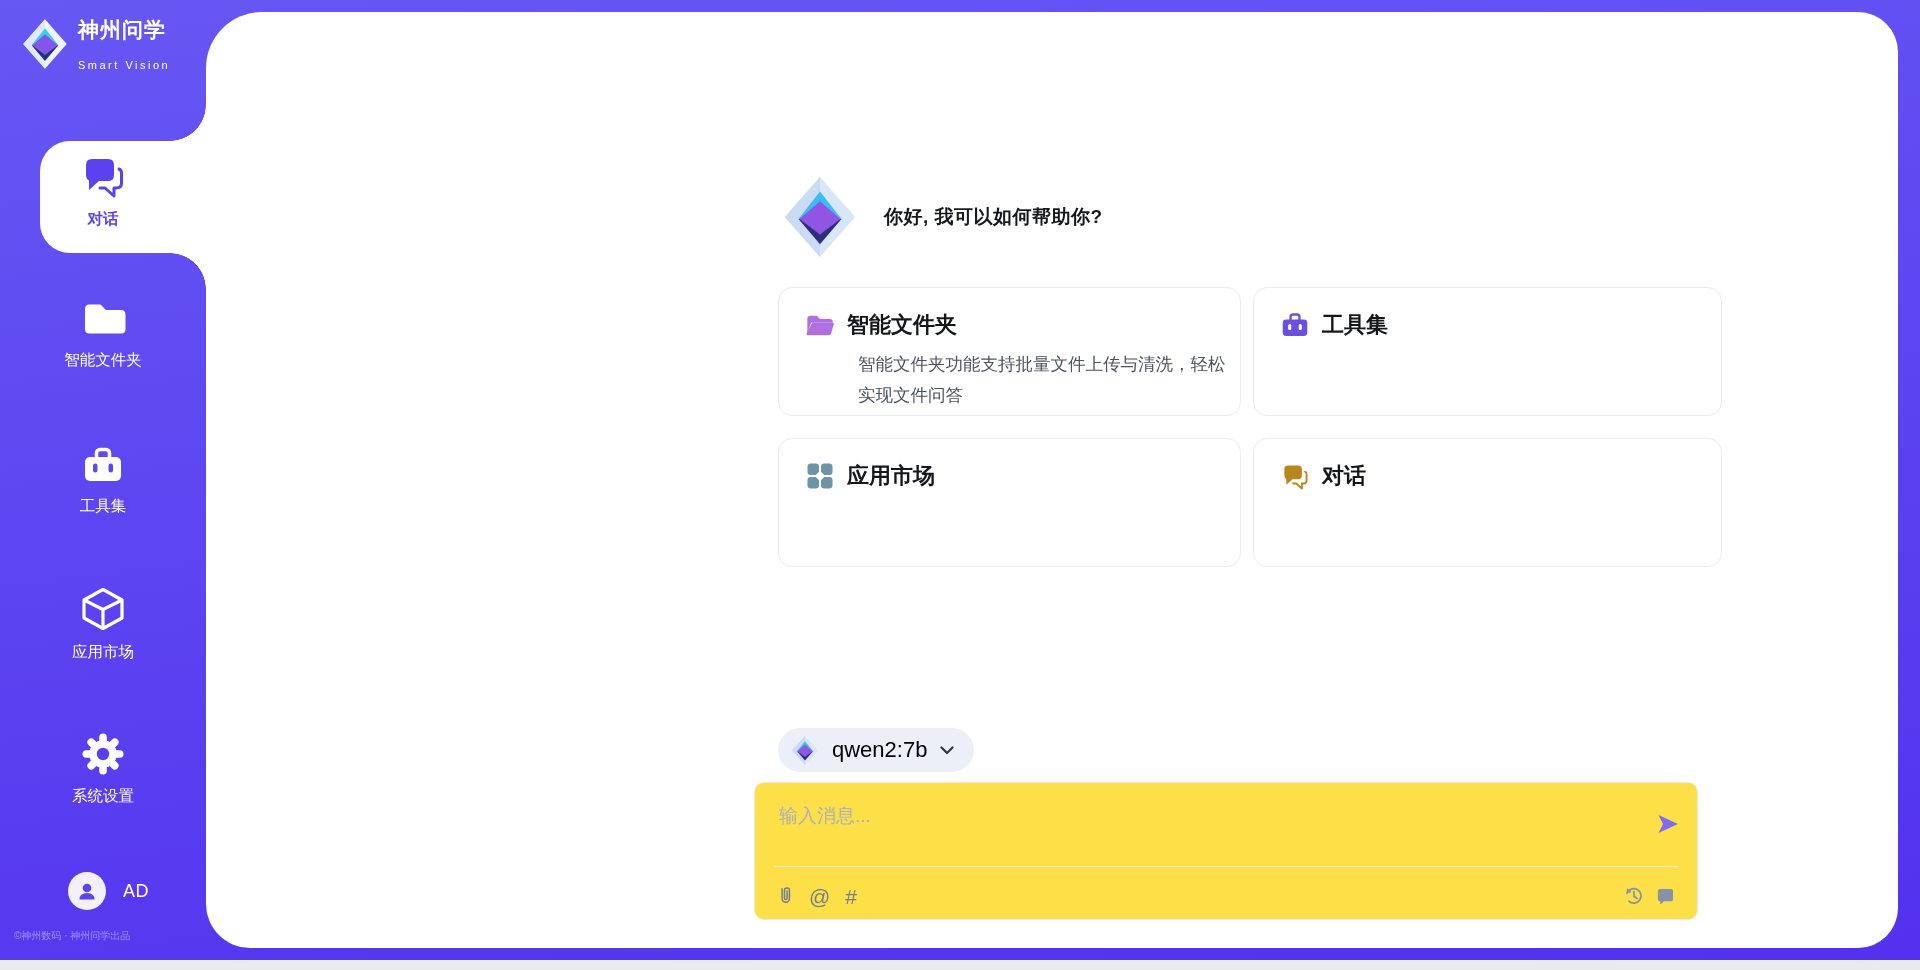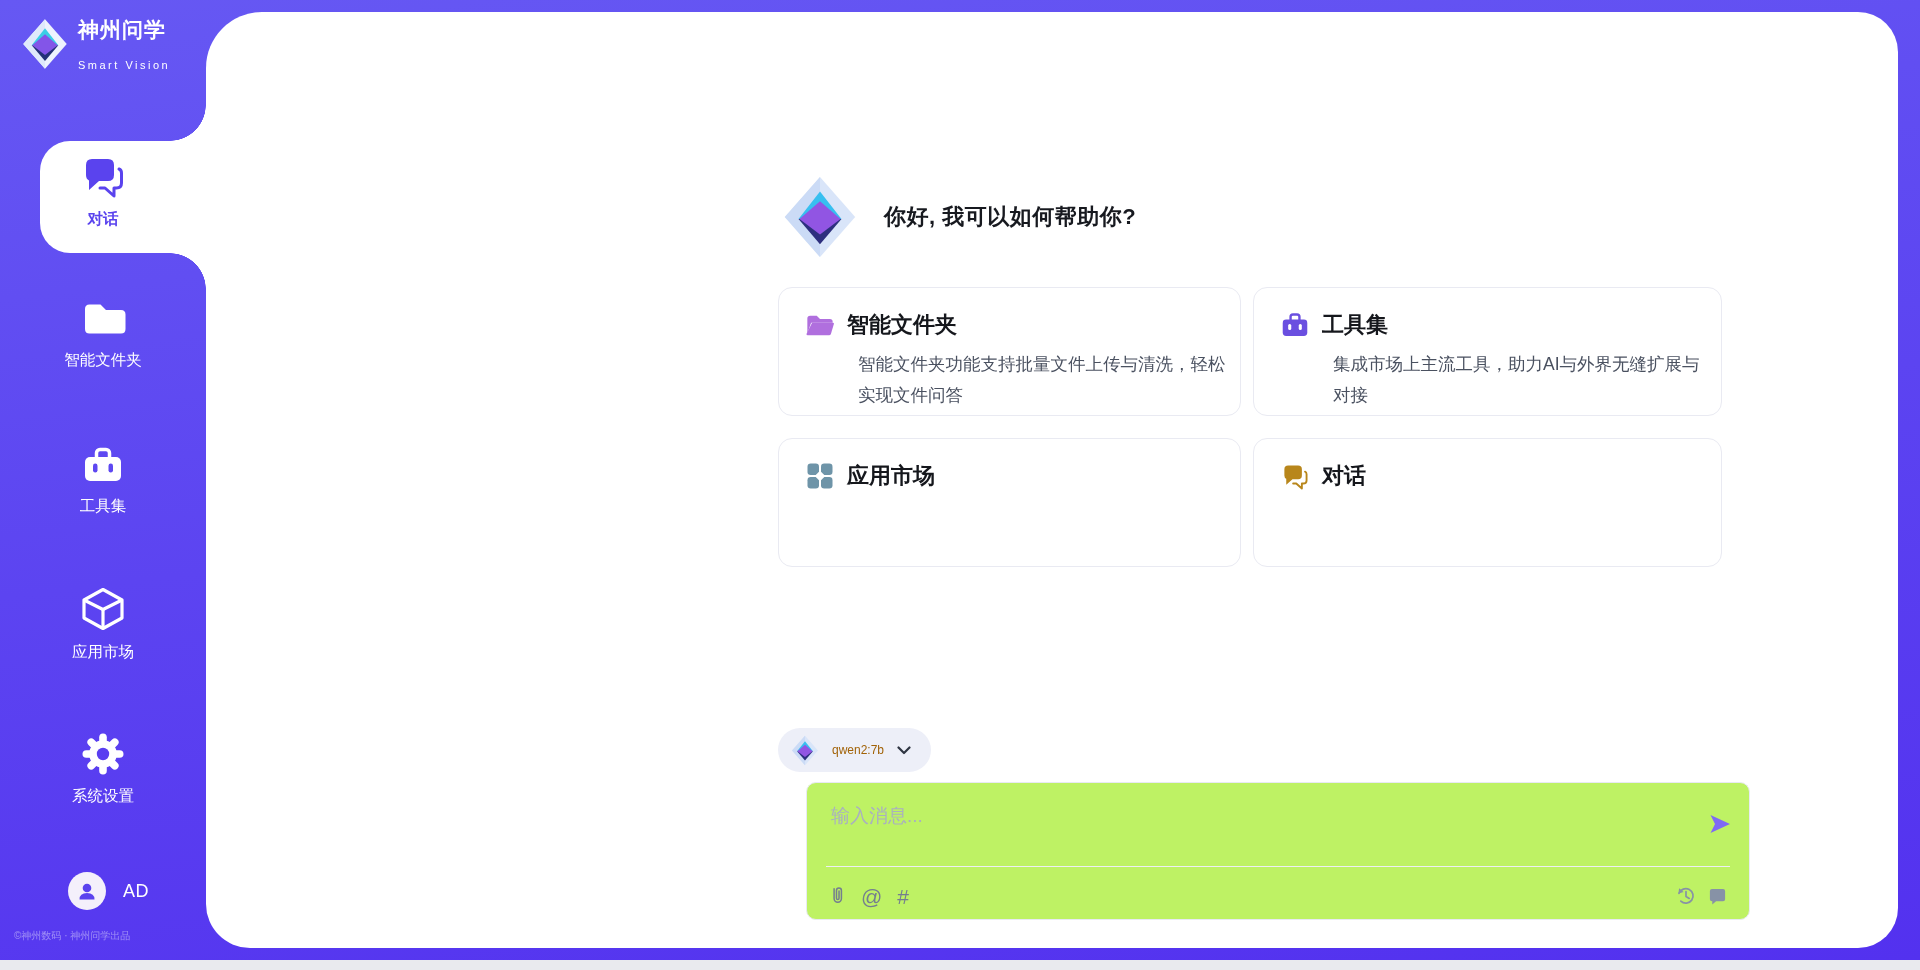--- a/index.html
+++ b/index.html
@@ -37,41 +37,41 @@
   .nav-item.active { color:#5A43EE; }
   .nav-item.active .nav-label { color:#5A43EE; font-weight:bold; }
 
   .user-row { position:absolute; left:68px; top:872px; display:flex; align-items:center; gap:17px; z-index:2; cursor:pointer; }
   .avatar { width:38px; height:38px; border-radius:50%; background:#F4F0FB; display:flex; align-items:center; justify-content:center; }
   .user-name { color:#fff; font-size:18px; letter-spacing:0.5px; }
   .side-footer { position:absolute; left:14px; top:929px; font-size:10px; color:rgba(255,255,255,0.42); z-index:2; white-space:nowrap; }
 
   
   .hero { position:absolute; left:576px; top:163px; display:flex; align-items:center; gap:26px; }
-  .hero-title { font-size:22px; font-weight:bold; color:#17191F; letter-spacing:0.5px; }
+  .hero-title { font-size:19px; font-weight:bold; color:#17191F; letter-spacing:0.5px; }
 
   
   .cards { position:absolute; left:572px; top:275px; display:grid;
     grid-template-columns:463px 469px; column-gap:12px; row-gap:22px; }
   .card { height:129px; background:#fff; border:1px solid #E9EAF2; border-radius:14px;
     padding:22px 24px 0 26px; cursor:pointer; }
   .card-head { display:flex; align-items:center; gap:12px; }
   .card-title { font-size:22px; font-weight:bold; color:#15171C; }
   .card-desc { margin-top:9px; margin-left:53px; width:382px; font-size:17.5px;
     line-height:31px; color:#4A5160; }
 
   
   .model-pill { position:absolute; left:572px; top:716px; height:44px; display:inline-flex;
     align-items:center; gap:13px; padding:0 20px 0 13px; background:#EDEFF8;
     border-radius:22px; cursor:pointer; }
-  .model-name { font-size:12px; color:#a16207; }
-
-  
-  .composer { position:absolute; left:600px; top:770px; width:944px; height:138px;
-    background:#bef264; border:1.5px solid #E8EAF3; border-radius:10px; }
+  .model-name { font-size:22px; color:#000000; }
+
+  
+  .composer { position:absolute; left:548px; top:770px; width:944px; height:138px;
+    background:#fde047; border:1.5px solid #E8EAF3; border-radius:10px; }
   .composer textarea { position:absolute; left:0; top:0; width:860px; height:78px;
     border:none; outline:none; resize:none; background:transparent;
     padding:20px 0 0 24px; font-family:inherit; font-size:19px; color:#2A2F3A; }
   .composer textarea::placeholder { color:#A9B0C0; }
   .send-btn { position:absolute; right:16px; top:28px; width:26px; height:26px;
     background:none; border:none; cursor:pointer; padding:0; }
   .composer-divider { position:absolute; left:19px; right:19px; top:83px; height:0;
     border-top:1.5px solid #EDEFF4; }
   .composer-toolbar { position:absolute; left:22px; right:22px; top:96px; height:34px;
     display:flex; align-items:center; }
@@ -212,21 +212,20 @@
                 <rect width="44" height="44" fill="#fff"></rect>
                 <rect x="12" y="20.5" width="4.5" height="9" rx="2.2" fill="#000"></rect>
                 <rect x="27.5" y="20.5" width="4.5" height="9" rx="2.2" fill="#000"></rect>
               </mask>
             </defs>
             <rect x="15.5" y="6.5" width="13" height="12" rx="3.5" fill="none" stroke="#6A4FE0" stroke-width="3.5"></rect>
             <rect x="4" y="14" width="36" height="24" rx="5" fill="#6A4FE0" mask="url(#bcm-card)"></rect>
           </svg>
           <span class="card-title">工具集</span>
         </div>
-        <div class="card-desc">集成市场上主流工具，助力AI与外界无缝扩展与对接</div>
       </div>
 
       <div class="card">
         <div class="card-head">
           <svg width="30" height="30" viewBox="0 0 30 30">
             <g fill="#6E94A8">
               <rect x="2.5" y="2.5" width="11.5" height="11.5" rx="3.2"></rect>
               <rect x="16" y="2.5" width="11.5" height="11.5" rx="3.2"></rect>
               <rect x="2.5" y="16" width="11.5" height="11.5" rx="3.2"></rect>
               <rect x="16" y="16" width="11.5" height="11.5" rx="3.2"></rect>

